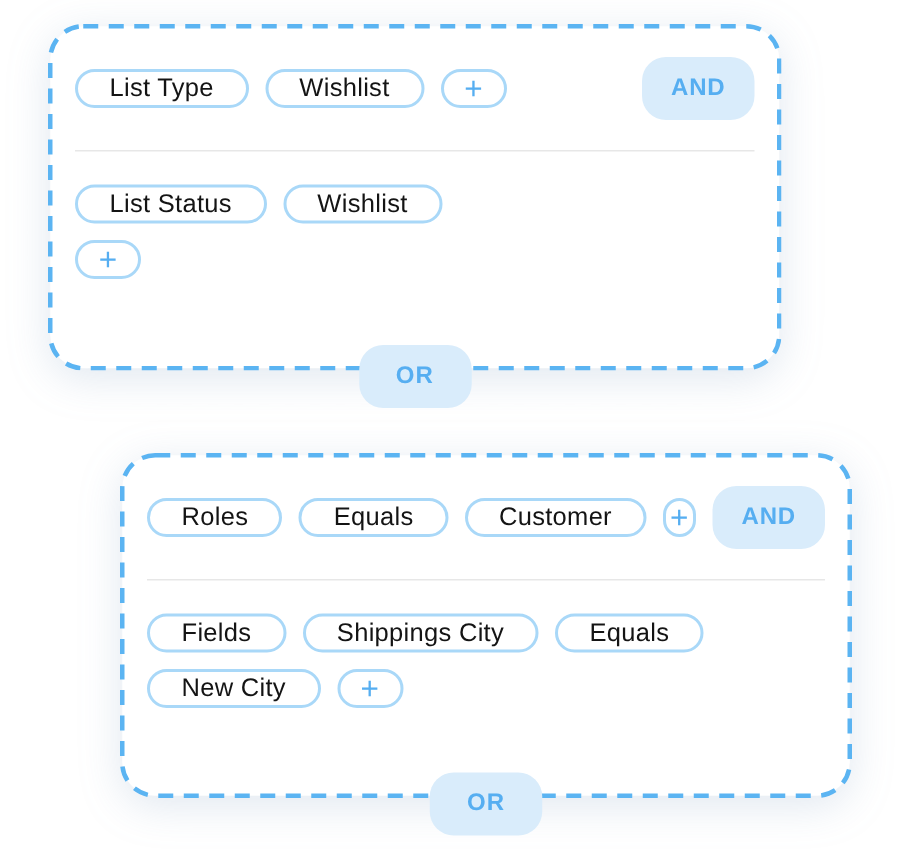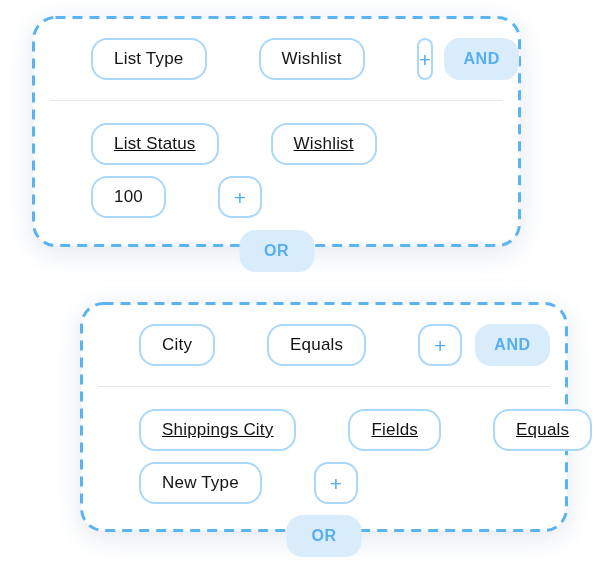--- a/index.html
+++ b/index.html
@@ -41,38 +41,37 @@
     position: relative;
     z-index: 1;
     padding: 22px 18px 0 18px;
   }
 
   .row {
     display: flex;
     align-items: center;
     gap: 11px;
   }
-  .row.gap-below { margin-bottom: 11px; text-decoration: underline; }
+  .row.gap-below { margin-bottom: 11px; }
 
   .pill {
-    height: 42px;
+    height: 26px;
     padding: 0 21px;
     background: #ffffff;
     border: 2px solid var(--pill-border);
     border-radius: 16px;
     font-family: "Liberation Sans", sans-serif;
     font-size: 17px;
     letter-spacing: 0.2px;
     color: var(--text);
     display: inline-flex;
     align-items: center;
     justify-content: center;
     white-space: nowrap;
     cursor: pointer;
-    margin-left: 41px;
   }
 
   .pill.add {
     width: 44px;
     padding: 0;
     border-radius: 14px;
     font-size: 21px;
     color: var(--accent);
     font-weight: 400;
     line-height: 1;
@@ -123,45 +122,45 @@
         <button class="pill">Wishlist</button>
         <button class="pill add">+</button>
         <span class="badge and">AND</span>
       </div>
       <div class="divider"></div>
       <div class="row gap-below">
         <button class="pill">List Status</button>
         <button class="pill">Wishlist</button>
       </div>
       <div class="row">
-        <button class="pill">100</button>
         <button class="pill add">+</button>
       </div>
     </div>
     <span class="badge or">OR</span>
   </section>
 
   <section class="group" style="left:80px; top:302px; width:488px; height:230px;">
     <svg class="dash" width="488" height="230">
       <rect x="1.5" y="1.5" width="485" height="227" rx="22"></rect>
     </svg>
     <div class="content">
       <div class="row">
-        <button class="pill">City</button>
+        <button class="pill">Roles</button>
         <button class="pill">Equals</button>
+        <button class="pill">Customer</button>
         <button class="pill add">+</button>
         <span class="badge and">AND</span>
       </div>
       <div class="divider"></div>
       <div class="row gap-below">
+        <button class="pill">Fields</button>
         <button class="pill">Shippings City</button>
-        <button class="pill">Fields</button>
         <button class="pill">Equals</button>
       </div>
       <div class="row">
-        <button class="pill">New Type</button>
+        <button class="pill">New City</button>
         <button class="pill add">+</button>
       </div>
     </div>
     <span class="badge or">OR</span>
   </section>
 
 </div>
 
 </body></html>

